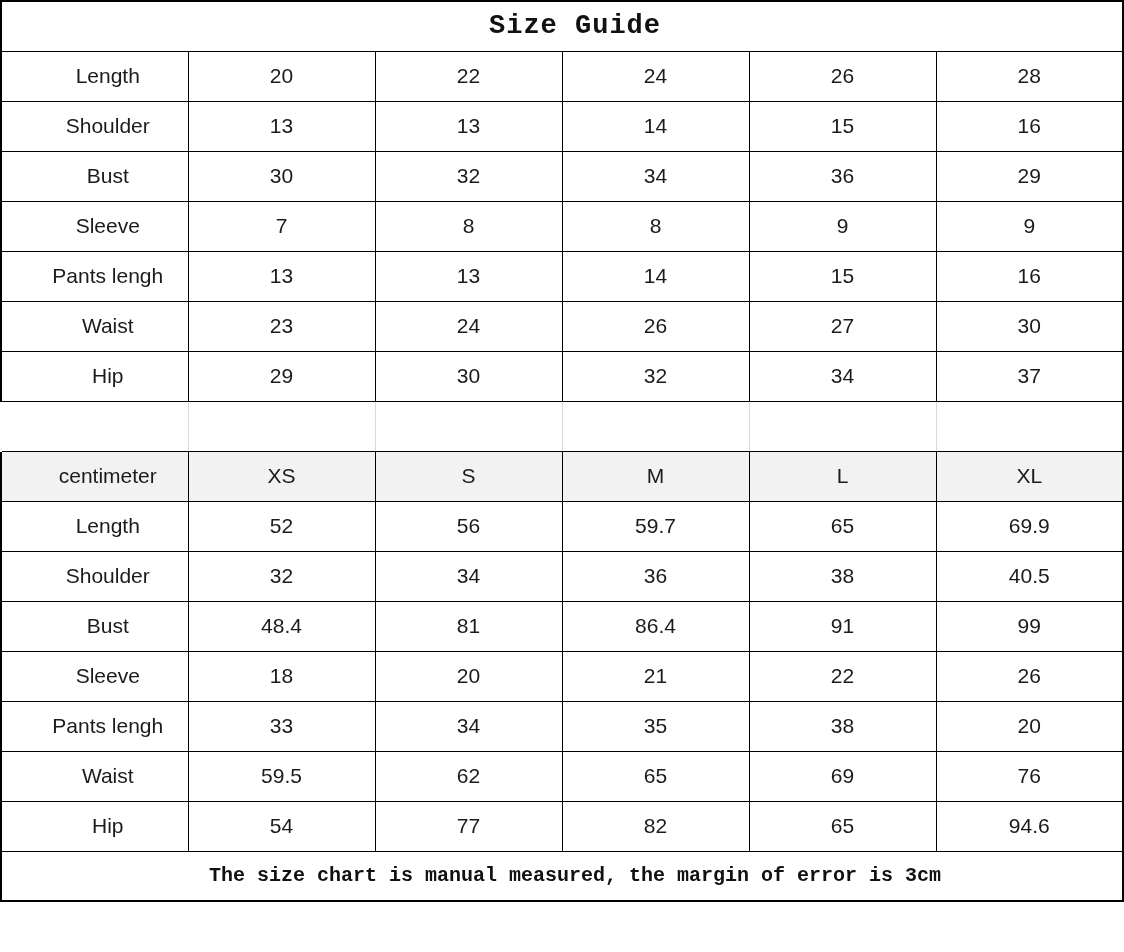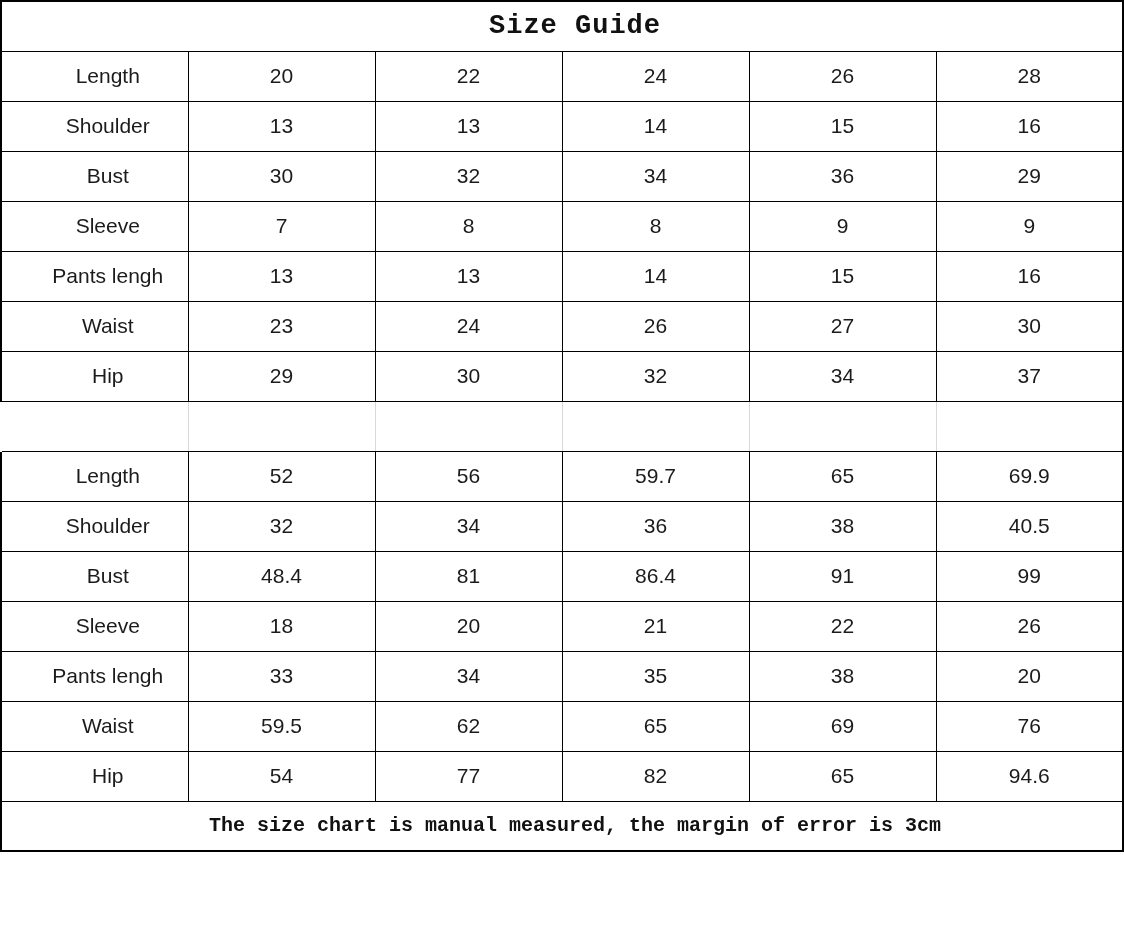--- a/index.html
+++ b/index.html
@@ -137,20 +137,28 @@
         <td>37</td>
       </tr>
       <tr class="blank-row">
         <td></td>
         <td></td>
         <td></td>
         <td></td>
         <td></td>
         <td></td>
       </tr>
+      <tr class="header-row">
+        <td>centimeter</td>
+        <td>XS</td>
+        <td>S</td>
+        <td>M</td>
+        <td>L</td>
+        <td>XL</td>
+      </tr>
       <tr class="data-row">
         <td>Length</td>
         <td>52</td>
         <td>56</td>
         <td>59.7</td>
         <td>65</td>
         <td>69.9</td>
       </tr>
       <tr class="data-row">
         <td>Shoulder</td>

